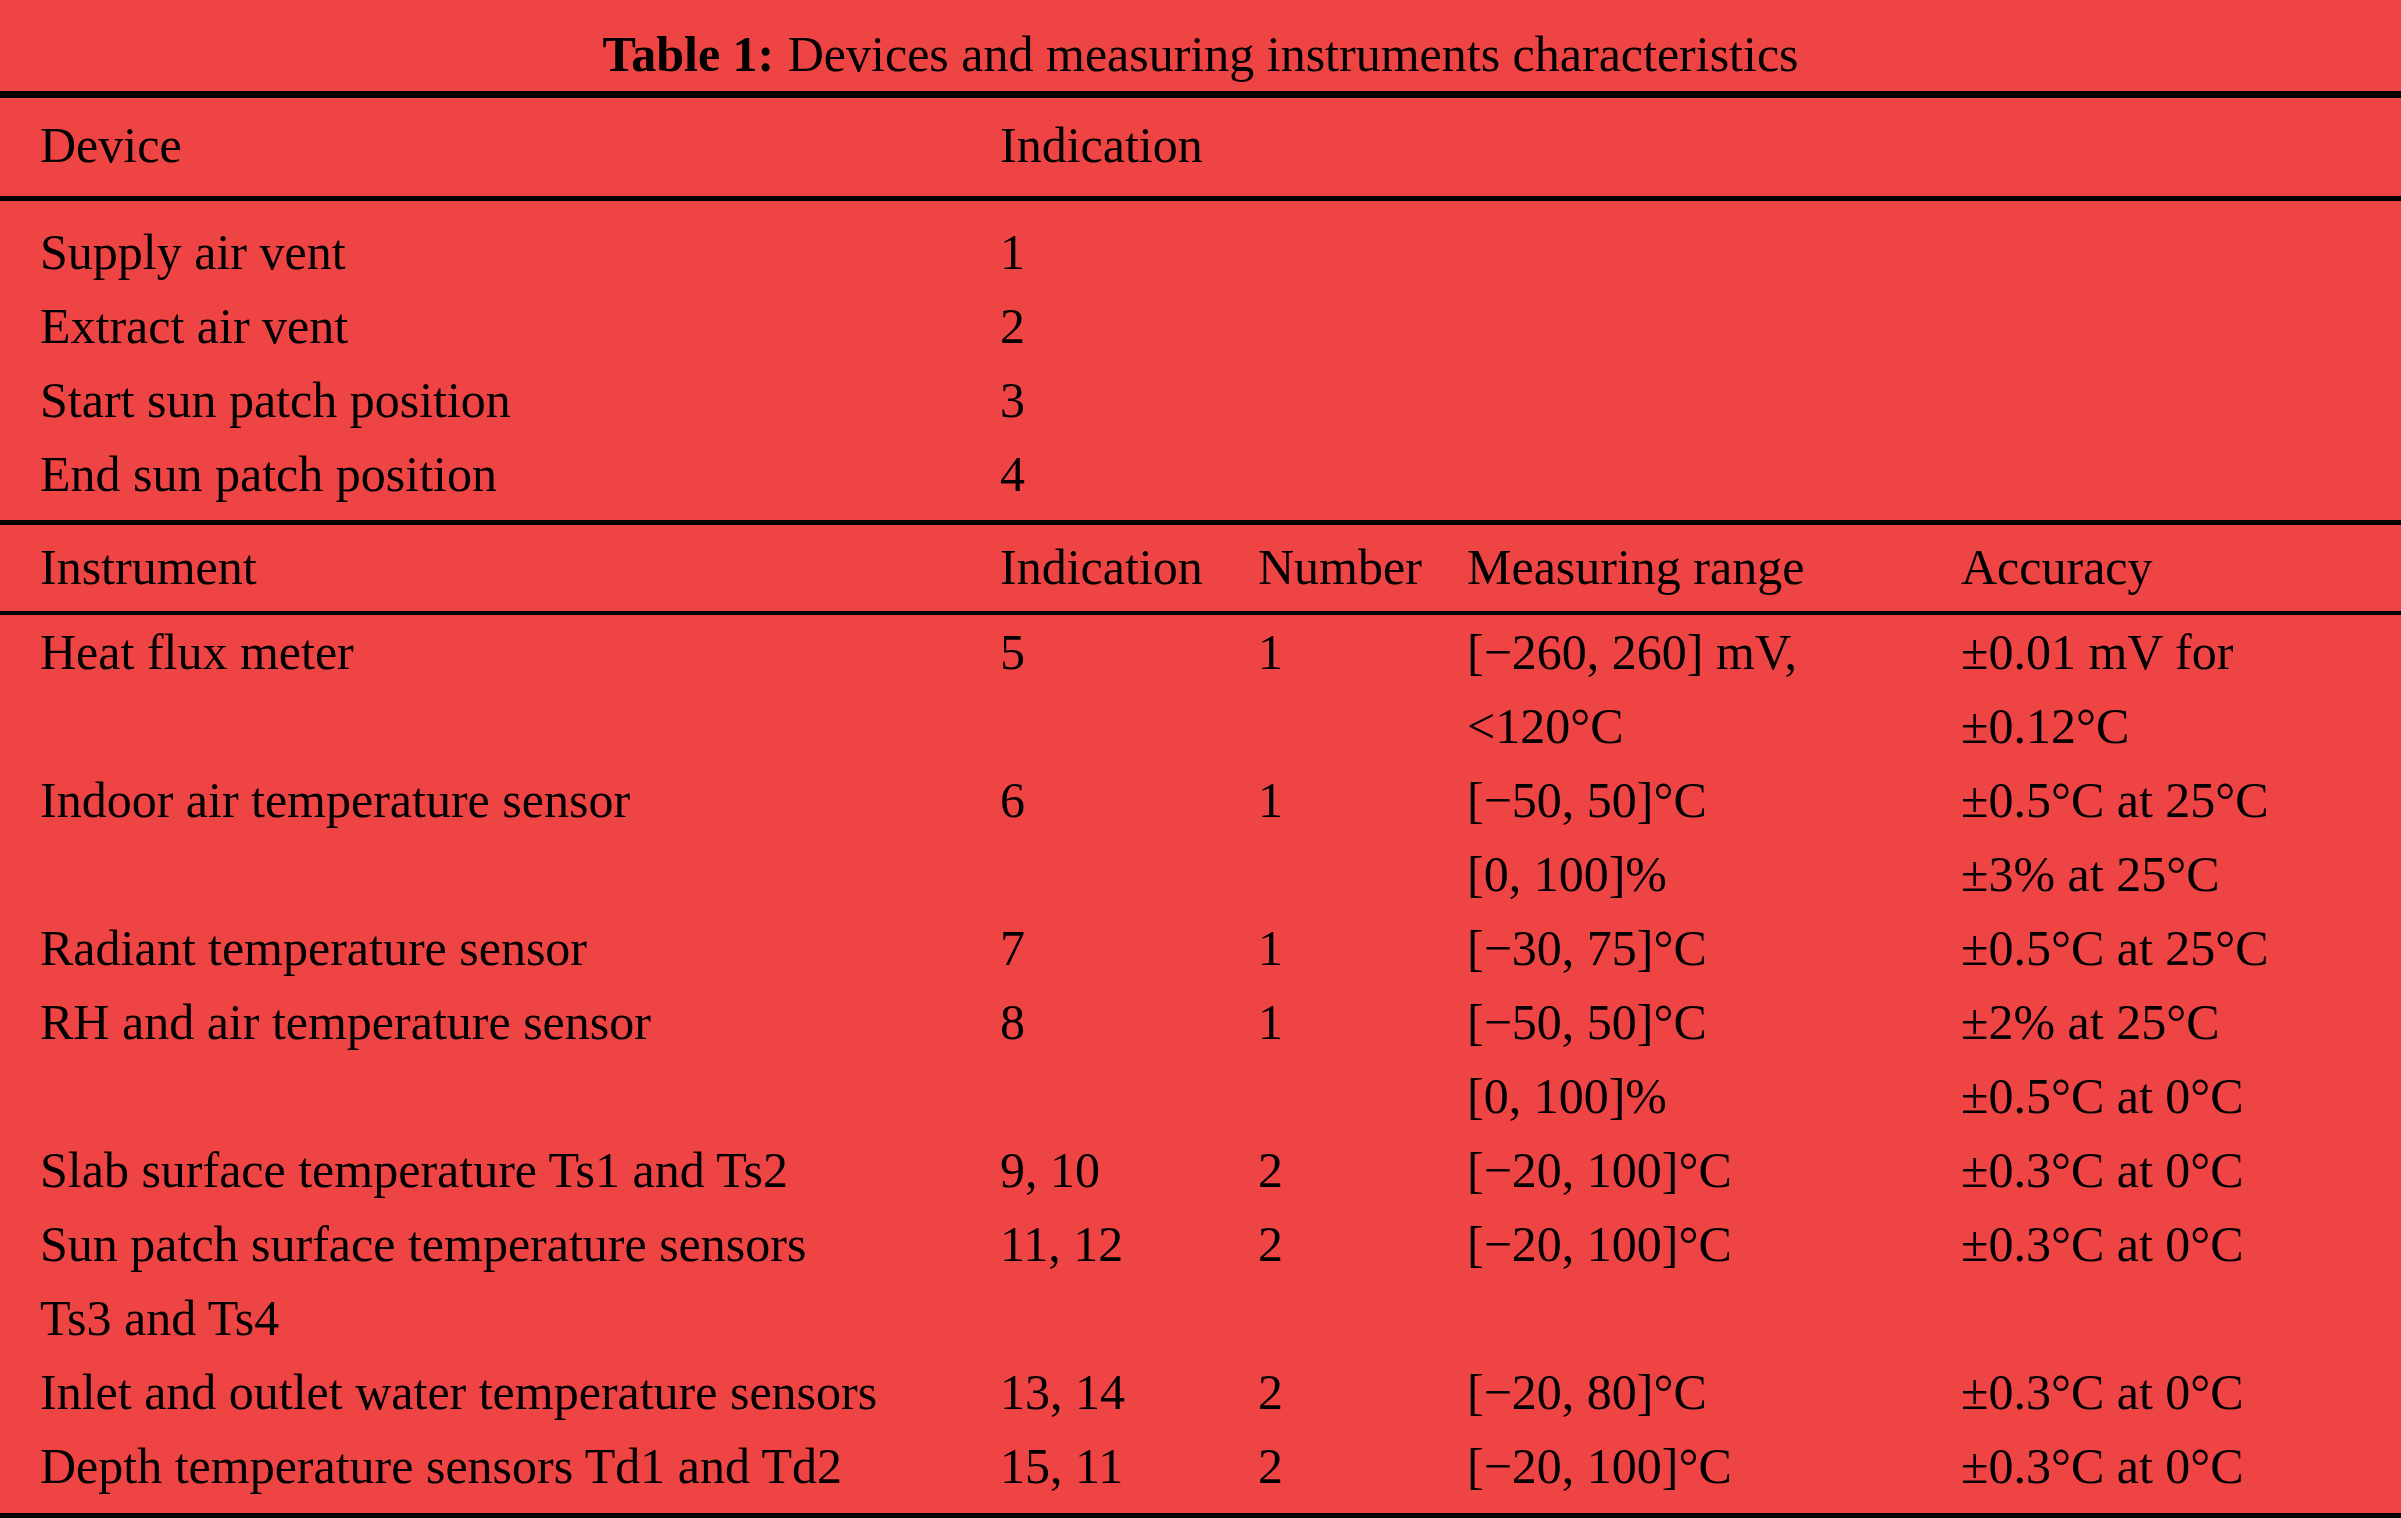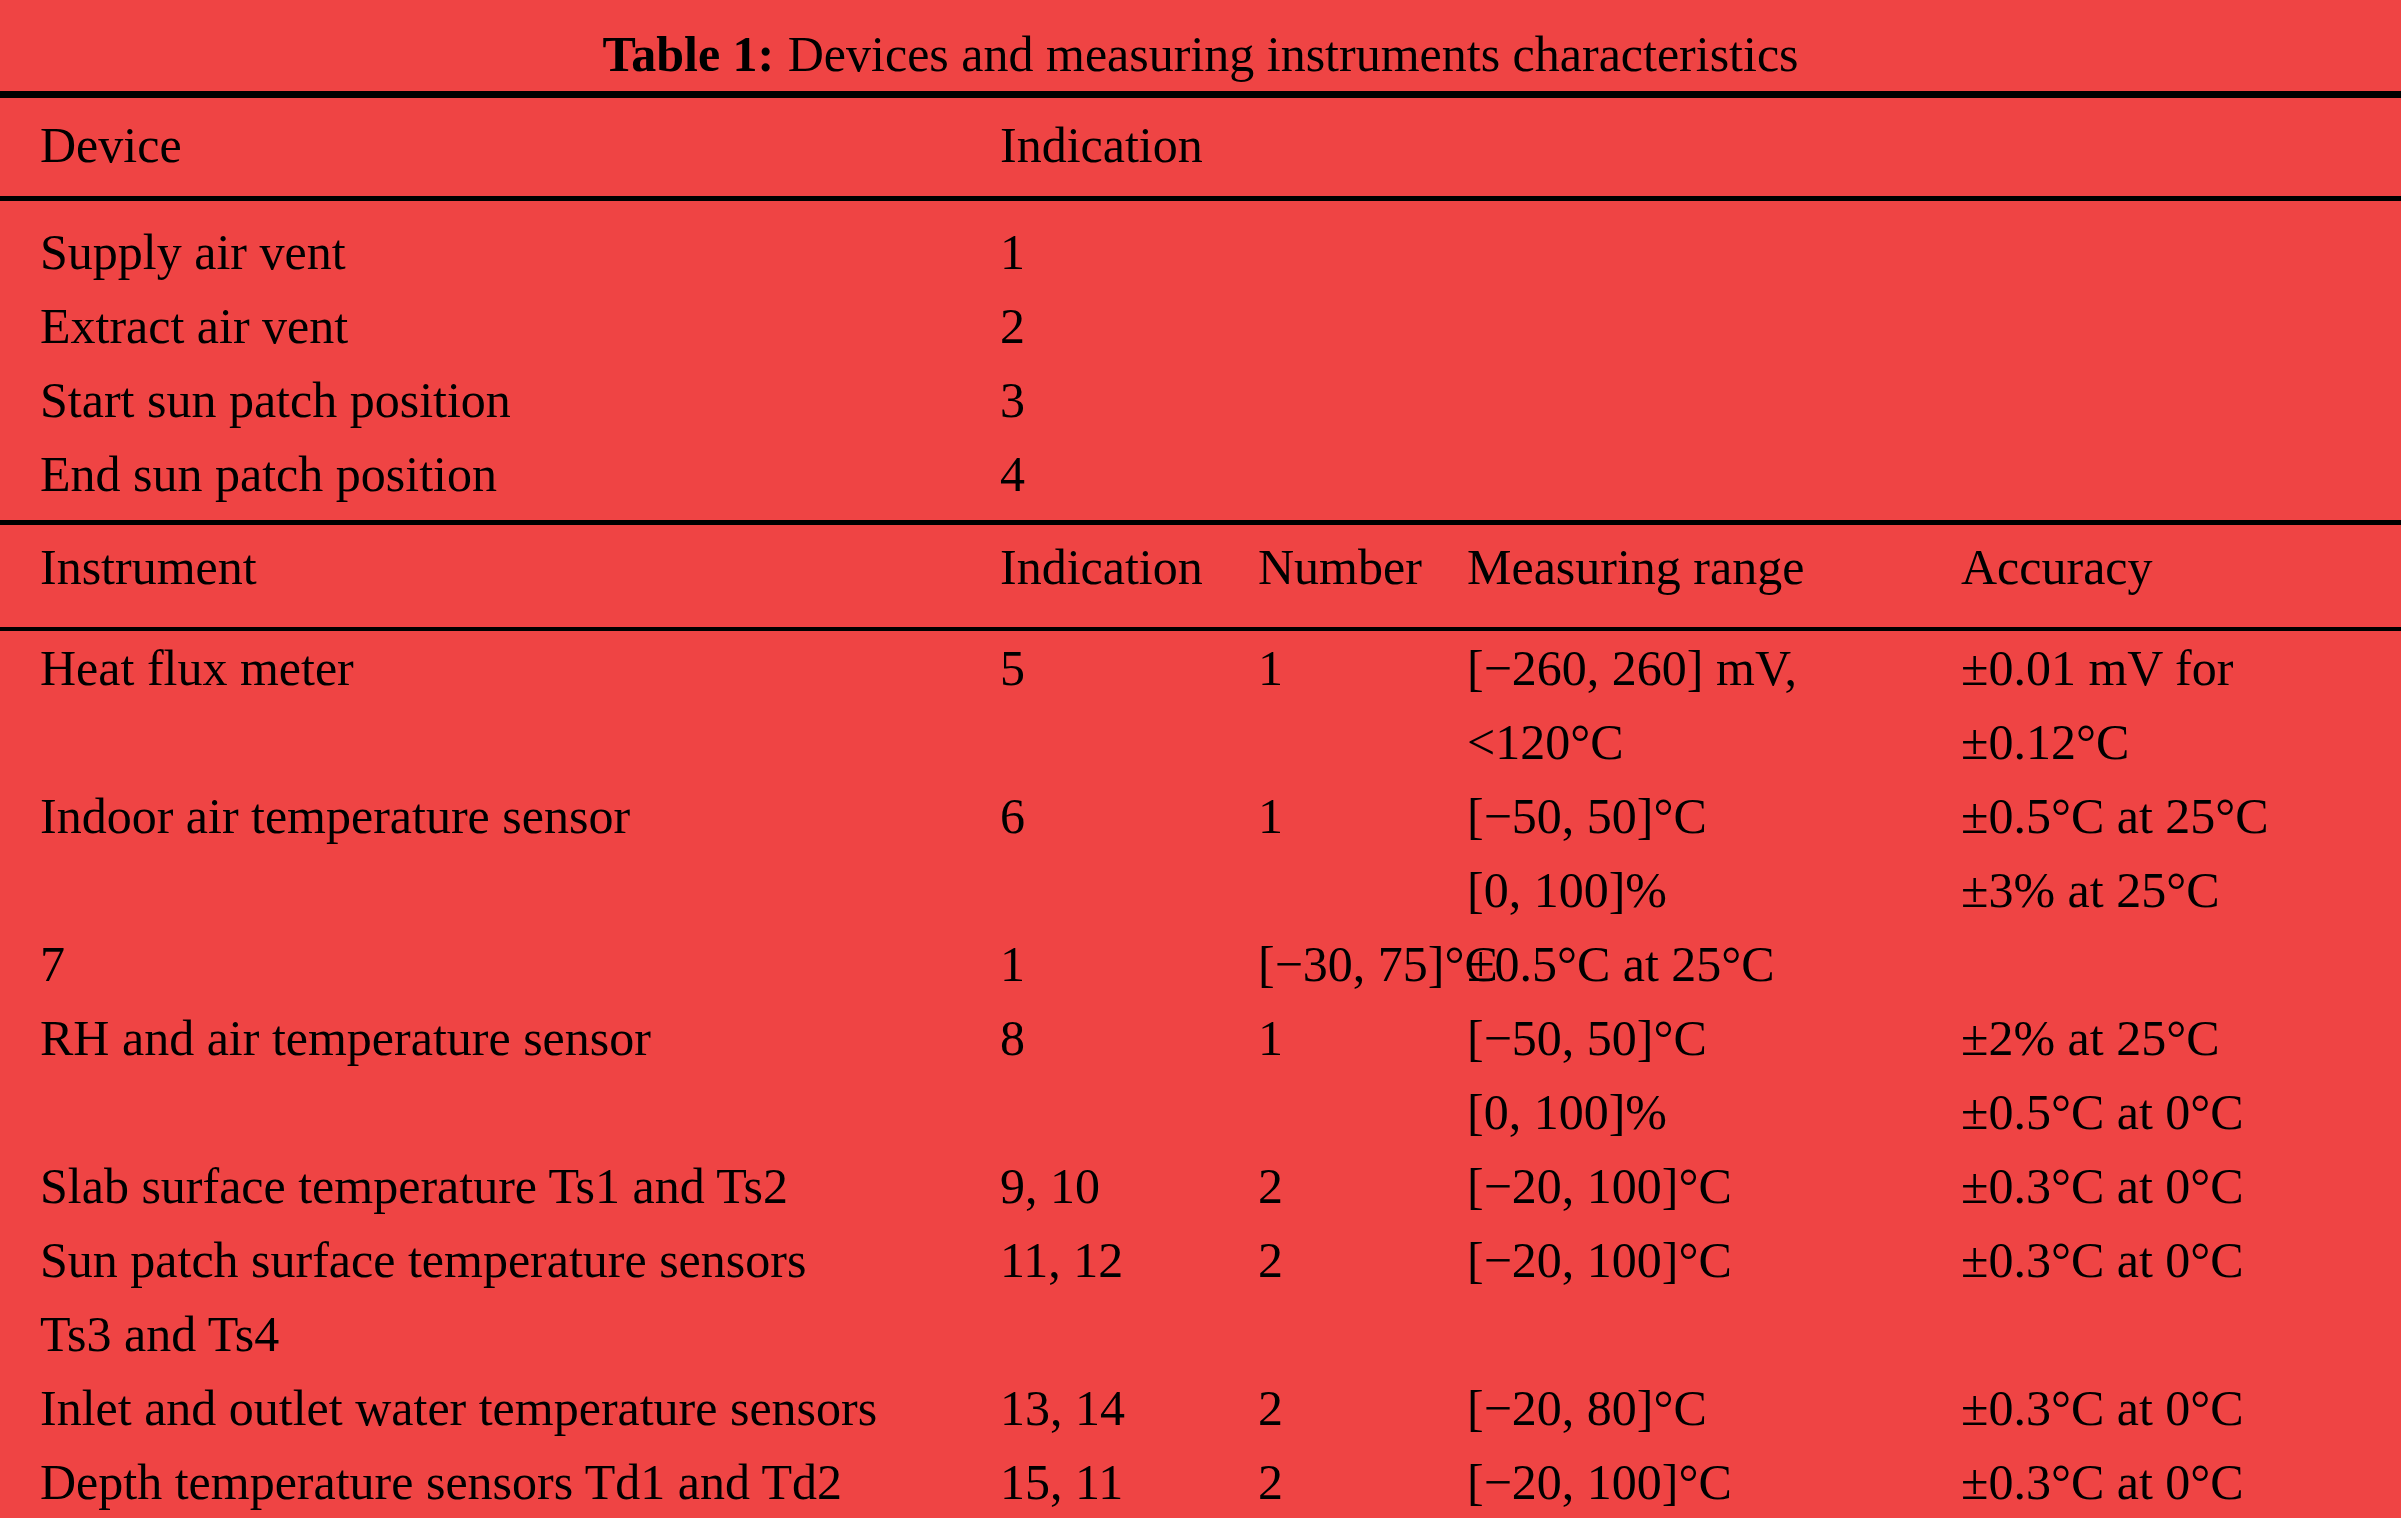--- a/index.html
+++ b/index.html
@@ -25,21 +25,21 @@
   .rule-mid { height: 4.9px; }
   .grid {
     display: grid;
     padding-left: 40px;
     padding-right: 24.5px;
     align-items: start;
   }
   .cols2 { grid-template-columns: 960px 1fr; }
   .cols5 { grid-template-columns: 960px 258px 209px 494px 1fr; }
   .hdr1 { padding-top: 9.8px; padding-bottom: 13.5px; }
-  .hdr2 { padding-top: 4.9px;  padding-bottom: 23px; }
+  .hdr2 { padding-top: 4.9px;  padding-bottom: 7px; }
   .sec-body1 { padding-top: 8.6px; padding-bottom: 8.6px; margin-top: 6px; }
   .sec-body2 { padding-top: 0; padding-bottom: 9.8px; }
   .cell {
     line-height: 74px;
     white-space: pre;
     overflow: visible;
   }
 </style>
 </head>
 <body>
@@ -106,20 +106,21 @@
       <div class="cell">Indoor air temperature sensor</div>
       <div class="cell">6</div>
       <div class="cell">1</div>
       <div class="cell">[−50, 50]°C
 [0, 100]%</div>
       <div class="cell">±0.5°C at 25°C
 ±3% at 25°C</div>
     </div>
 
     <div class="grid cols5">
+      <div class="cell">Radiant temperature sensor</div>
       <div class="cell">7</div>
       <div class="cell">1</div>
       <div class="cell">[−30, 75]°C</div>
       <div class="cell">±0.5°C at 25°C</div>
     </div>
 
     <div class="grid cols5">
       <div class="cell">RH and air temperature sensor</div>
       <div class="cell">8</div>
       <div class="cell">1</div>

